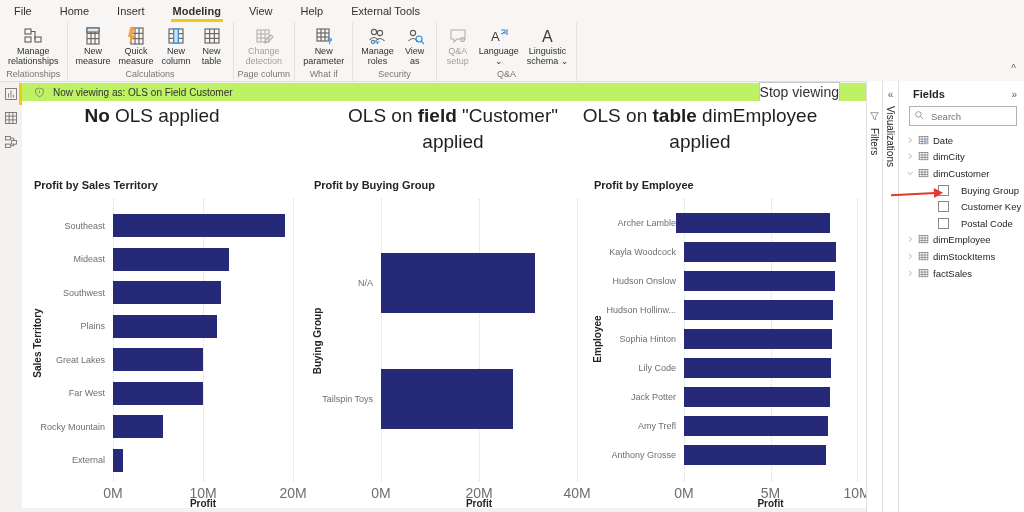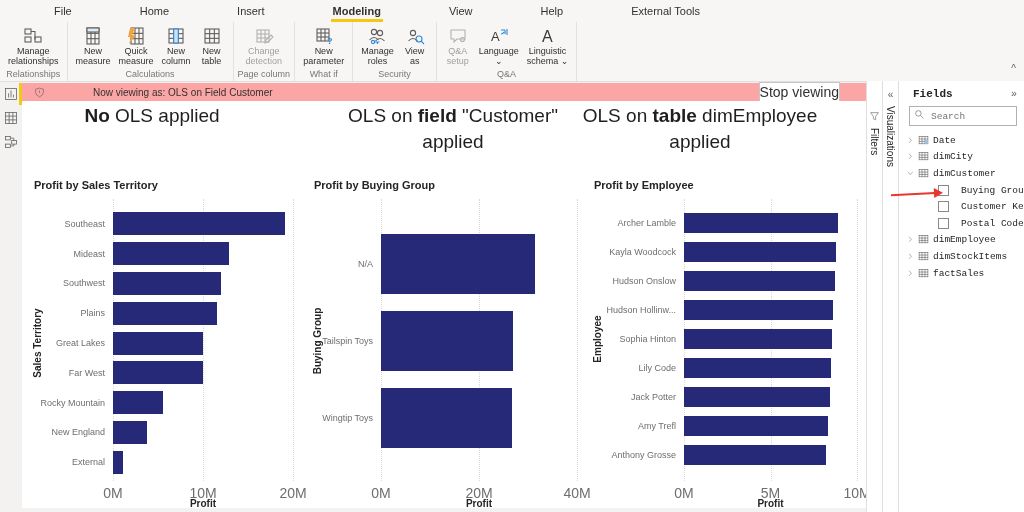--- a/index.html
+++ b/index.html
@@ -4,21 +4,21 @@
 <style>
   html,body{margin:0;padding:0;}
   body{
     width:1024px;height:512px;position:relative;overflow:hidden;
     font-family:"Liberation Sans",sans-serif;background:#f3f2f1;color:#252423;
     -webkit-font-smoothing:antialiased;
   }
   
   #tabrow{position:absolute;left:0;top:0;width:1024px;height:22px;background:#f7f6f5;
     display:flex;align-items:stretch;font-size:11px;color:#323130;}
-  .tab{padding:0 14px;display:flex;align-items:center;position:relative;cursor:default;margin-left:40px;}
+  .tab{padding:0 14px;display:flex;align-items:center;position:relative;cursor:default;}
   .tab.active{font-weight:700;}
   .tab.active::after{content:"";position:absolute;left:12px;right:12px;bottom:0;height:3px;background:#f2c811;}
   
   #ribbon{position:absolute;left:0;top:22px;width:1024px;height:59px;background:#f7f6f5;
     border-bottom:1px solid #e1dfdd;display:flex;align-items:stretch;}
   .rgroup{display:flex;flex-direction:column;align-items:center;padding:2px 4px 0 4px;border-right:1px solid #e3e1df;}
   .rbuttons{display:flex;flex:1;align-items:flex-start;}
   .rbtn{display:flex;flex-direction:column;align-items:center;margin:1px 2px;padding:1px 2px;min-width:26px;}
   .rbtn .ric{height:20px;display:flex;align-items:center;justify-content:center;}
   .rbtn .rlb{font-size:9px;line-height:10px;text-align:center;color:#323130;white-space:nowrap;}
@@ -52,21 +52,21 @@
   .c-ylab{position:absolute;transform:rotate(-90deg);font-size:10px;font-weight:600;color:#252423;
     text-align:center;height:12px;line-height:12px;white-space:nowrap;}
   
   .vstrip{position:absolute;top:81px;height:431px;width:15px;background:#fff;border-left:1px solid #e1dfdd;}
   #strip-filters{left:866px;}
   #strip-vis{left:882px;}
   .vlabel{writing-mode:vertical-rl;font-size:10px;color:#252423;display:block;margin:6px auto 0 auto;}
   .vicon{display:flex;justify-content:center;margin-top:30px;}
   #strip-vis .expand{display:block;text-align:center;font-size:10px;color:#605e5c;margin-top:8px;}
   
-  #fields{position:absolute;left:898px;top:81px;width:126px;height:431px;background:#fff;border-left:1px solid #e1dfdd;font-family:Liberation Mono, monospace;}
+  #fields{position:absolute;left:898px;top:81px;width:126px;height:431px;background:#fff;border-left:1px solid #e1dfdd;}
   #fields-header{display:flex;align-items:center;padding:7px 8px 4px 6px;}
   #fields-title{font-size:11px;font-weight:700;margin-left:8px;}
   #fields-collapse{margin-left:auto;font-size:10px;color:#605e5c;}
   #searchbox{margin:2px 8px 6px 10px;height:18px;border:1px solid #b3b0ad;background:#fff;
     display:flex;align-items:center;padding:0 4px;}
   #searchbox input{border:0;outline:0;width:80px;font-size:9.5px;font-family:inherit;color:#323130;background:transparent;margin-left:4px;}
   .trow{height:16.6px;display:flex;align-items:center;font-size:9.5px;color:#252423;padding-left:6px;}
   .trow .chev{width:11px;display:flex;justify-content:center;}
   .trow .ticon{width:14px;display:flex;justify-content:center;margin-right:3px;}
   .trow .cbx{width:9px;height:9px;border:1px solid #8a8886;background:#fff;margin-left:33px;margin-right:12px;flex-shrink:0;}
@@ -302,21 +302,21 @@
         <svg width="14" height="14" viewBox="0 0 20 20" fill="none" stroke="#605e5c" stroke-width="1.1">
           <rect x="2" y="2" width="7" height="5"></rect>
           <rect x="11" y="8" width="7" height="5"></rect>
           <rect x="2" y="13" width="7" height="5"></rect>
           <path d="M9 4.5 h5 v3.5 M9 15.5 h5 v-2.5"></path>
         </svg>
       </span>
     </div>
   </div>
 
-<div id="banner" style="background: #fca5a5; gap: 40px;">
+<div id="banner" style="background: #bef264;">
   <span class="bicon">
       <svg width="11" height="11" viewBox="0 0 20 20" fill="none" stroke="#605e5c" stroke-width="1.1">
         <path d="M10 2 L17 4 V10 Q17 15 10 18 Q3 15 3 10 V4 Z"></path>
         <line x1="10" y1="6" x2="10" y2="11"></line>
       </svg>
     </span>
   <span>Now viewing as: OLS on Field Customer</span>
   <button id="stop-btn">Stop viewing</button>
 </div>
 
@@ -357,24 +357,20 @@
           </div>
           <div class="c-row">
             <div class="c-cat" style="width: 75px; padding-right: 8px;">Far West</div>
             <div class="c-bar" style="height: 23px; width: 90px;"></div>
           </div>
           <div class="c-row">
             <div class="c-cat" style="width: 75px; padding-right: 8px;">Rocky Mountain</div>
             <div class="c-bar" style="height: 23px; width: 49.5px;"></div>
           </div>
           <div class="c-row">
-            <div class="c-cat" style="width: 75px; padding-right: 8px;">New England</div>
-            <div class="c-bar" style="height: 23px; width: 34.2px;"></div>
-          </div>
-          <div class="c-row">
             <div class="c-cat" style="width: 75px; padding-right: 8px;">External</div>
             <div class="c-bar" style="height: 23px; width: 9.9px;"></div>
           </div>
         </div>
         <span class="c-tick" style="left: 83px; top: 306px;">0M</span>
         <span class="c-tick" style="left: 173px; top: 306px;">10M</span>
         <span class="c-tick" style="left: 263px; top: 306px;">20M</span>
         <div class="c-xlab" style="left: 173px; top: 319px;">Profit</div>
         <div class="c-ylab" style="width: 268px; left: -126px; top: 158px;">Sales Territory</div>
       </div>
@@ -387,41 +383,37 @@
         </div>
         <div class="c-rows" style="left: 0px; top: 46px; width: 267px; height: 232px;">
           <div class="c-row">
             <div class="c-cat" style="width: 63px; padding-right: 8px;">N/A</div>
             <div class="c-bar" style="height: 60px; width: 154.35px;"></div>
           </div>
           <div class="c-row">
             <div class="c-cat" style="width: 63px; padding-right: 8px;">Tailspin Toys</div>
             <div class="c-bar" style="height: 60px; width: 131.81px;"></div>
           </div>
-          <div class="c-row">
-            <div class="c-cat" style="width: 63px; padding-right: 8px;">Wingtip Toys</div>
-            <div class="c-bar" style="height: 60px; width: 131.32px;"></div>
-          </div>
         </div>
         <span class="c-tick" style="left: 71px; top: 306px;">0M</span>
         <span class="c-tick" style="left: 169px; top: 306px;">20M</span>
         <span class="c-tick" style="left: 267px; top: 306px;">40M</span>
         <div class="c-xlab" style="left: 169px; top: 319px;">Profit</div>
         <div class="c-ylab" style="width: 232px; left: -108px; top: 156px;">Buying Group</div>
       </div>
       <div class="chart" style="left: 568px; top: 78px; width: 292px; height: 327px;">
         <div class="c-title">Profit by Employee</div>
         <div class="c-plot" style="left: 94px; top: 20px; width: 173px; height: 282px;">
           <div class="gline" style="left: 0px;"></div>
           <div class="gline" style="left: 86.5px;"></div>
           <div class="gline" style="left: 173px;"></div>
         </div>
         <div class="c-rows" style="left: 0px; top: 29px; width: 267px; height: 262px;">
           <div class="c-row">
-            <div class="c-cat" style="width: 86px; padding-right: 8px;">Archer Lamble</div>
+            <div class="c-cat" style="width: 86px; ">Archer Lamble</div>
             <div class="c-bar" style="height: 20px; width: 153.97px;"></div>
           </div>
           <div class="c-row">
             <div class="c-cat" style="width: 86px; padding-right: 8px;">Kayla Woodcock</div>
             <div class="c-bar" style="height: 20px; width: 152.24px;"></div>
           </div>
           <div class="c-row">
             <div class="c-cat" style="width: 86px; padding-right: 8px;">Hudson Onslow</div>
             <div class="c-bar" style="height: 20px; width: 150.51px;"></div>
           </div>

